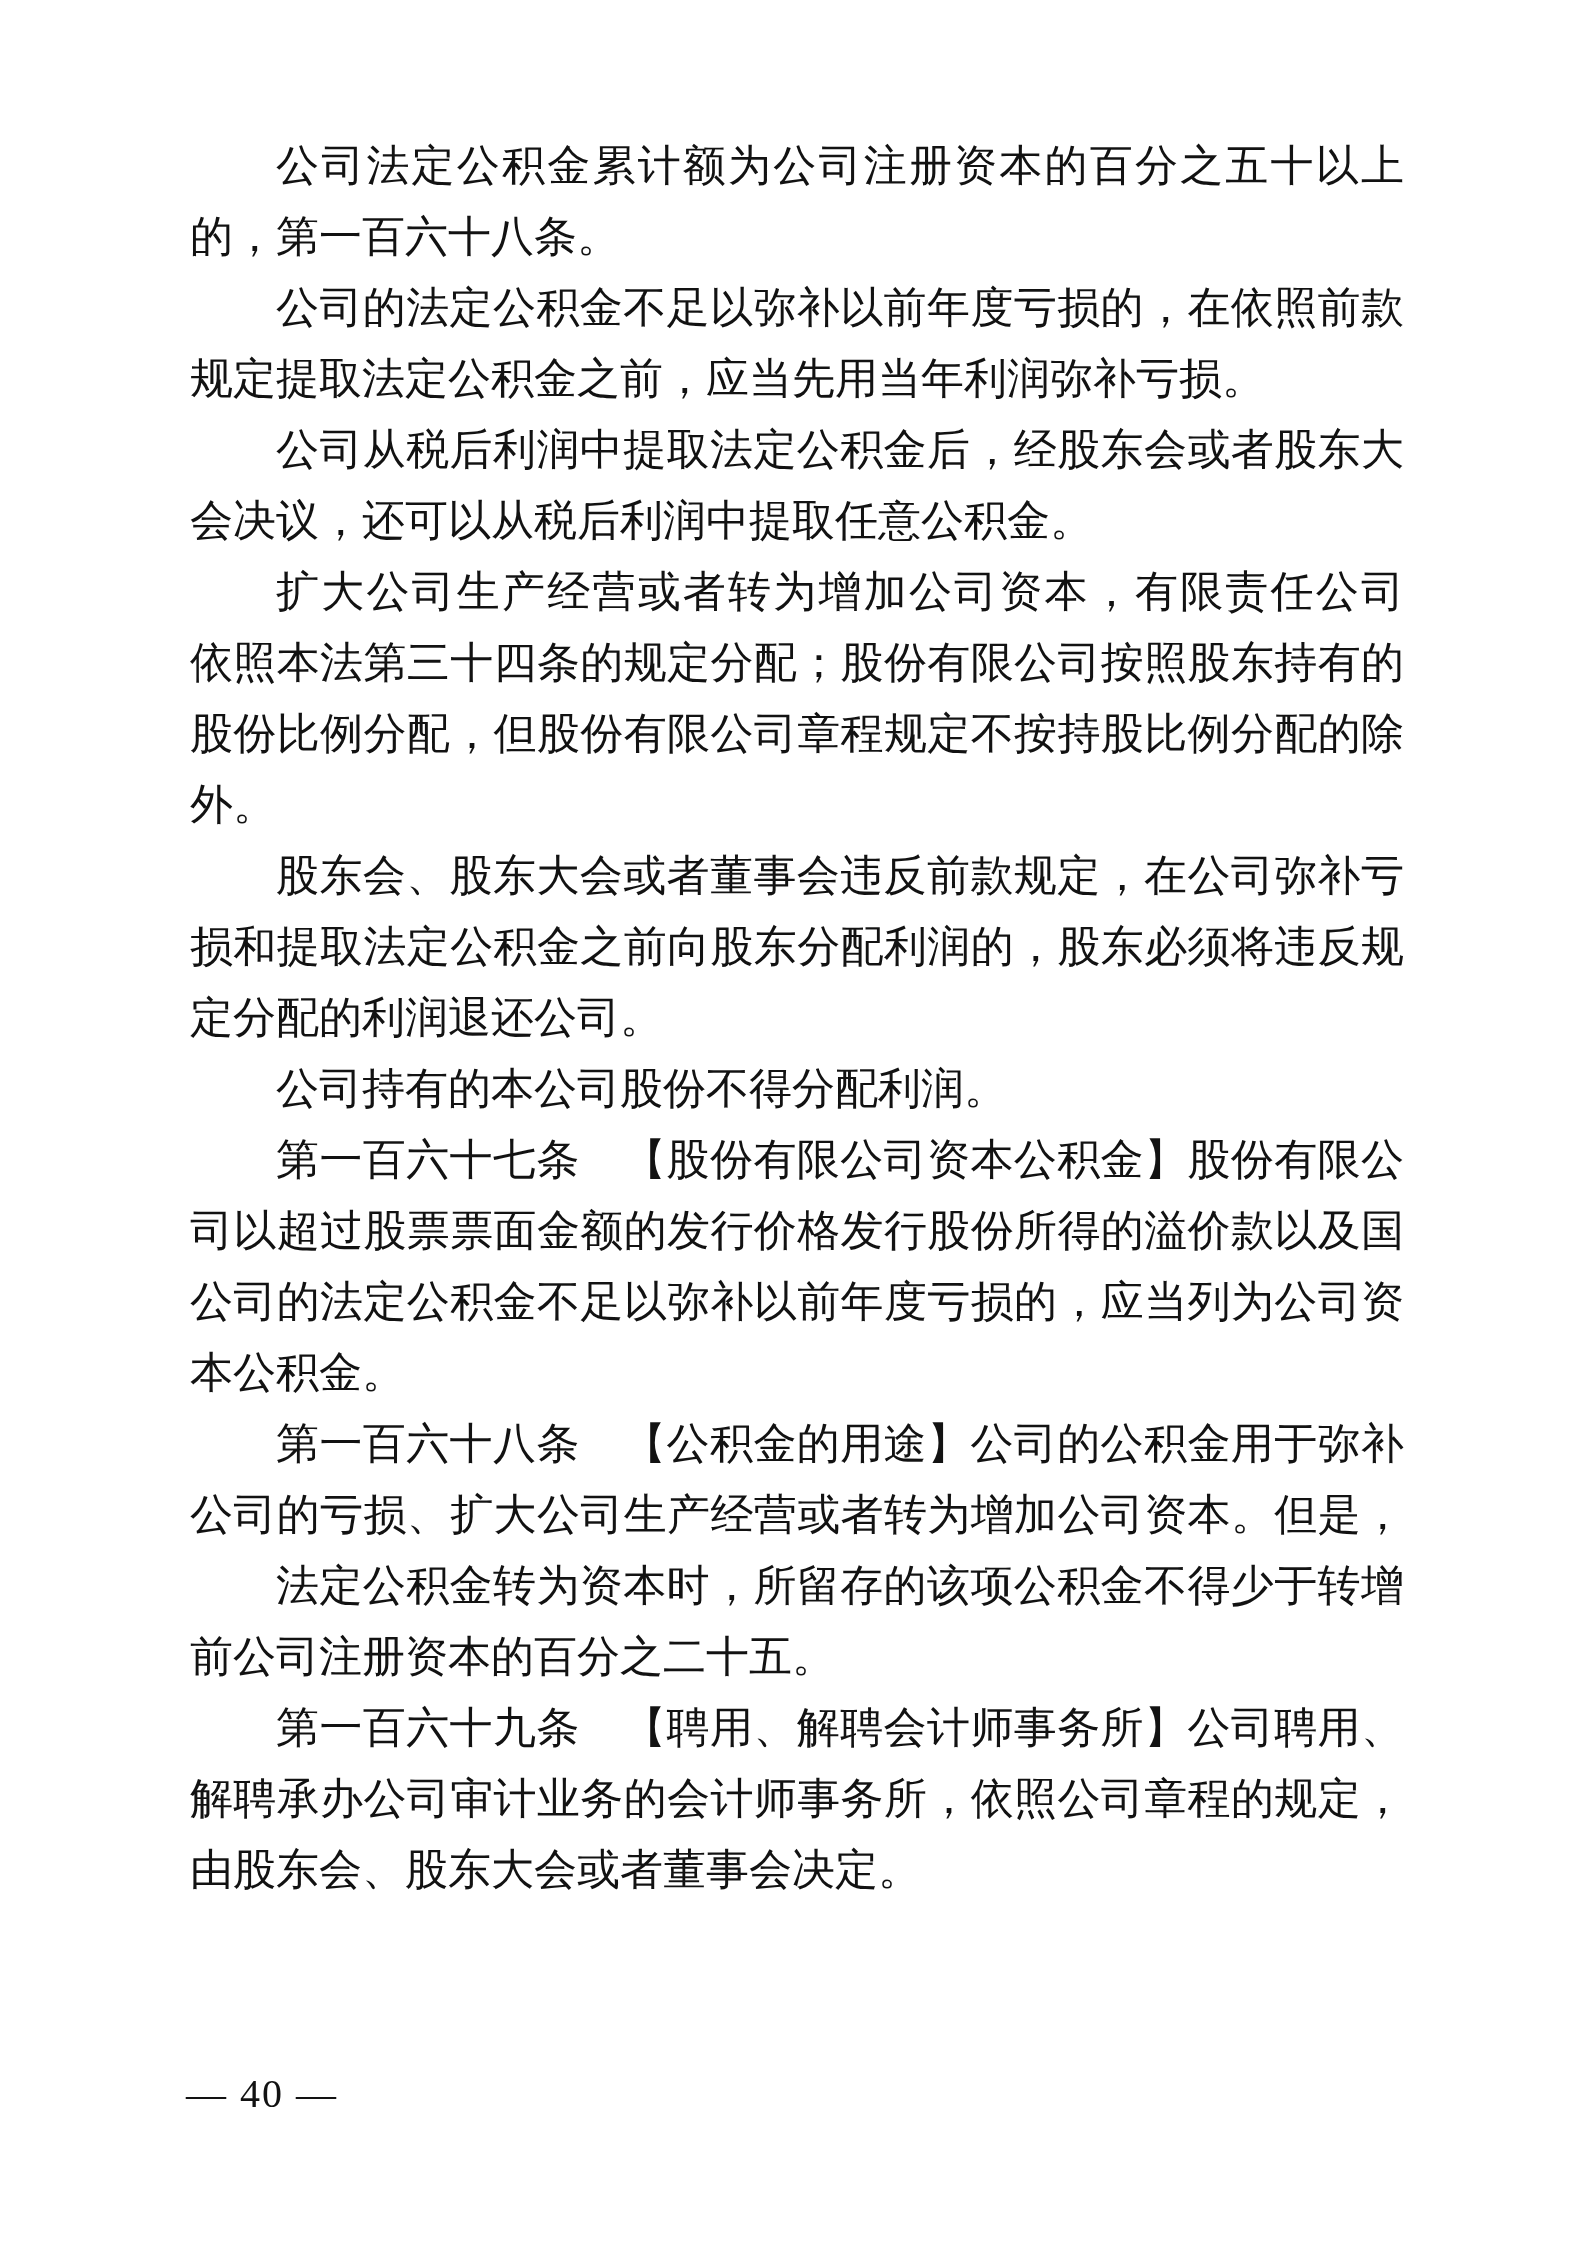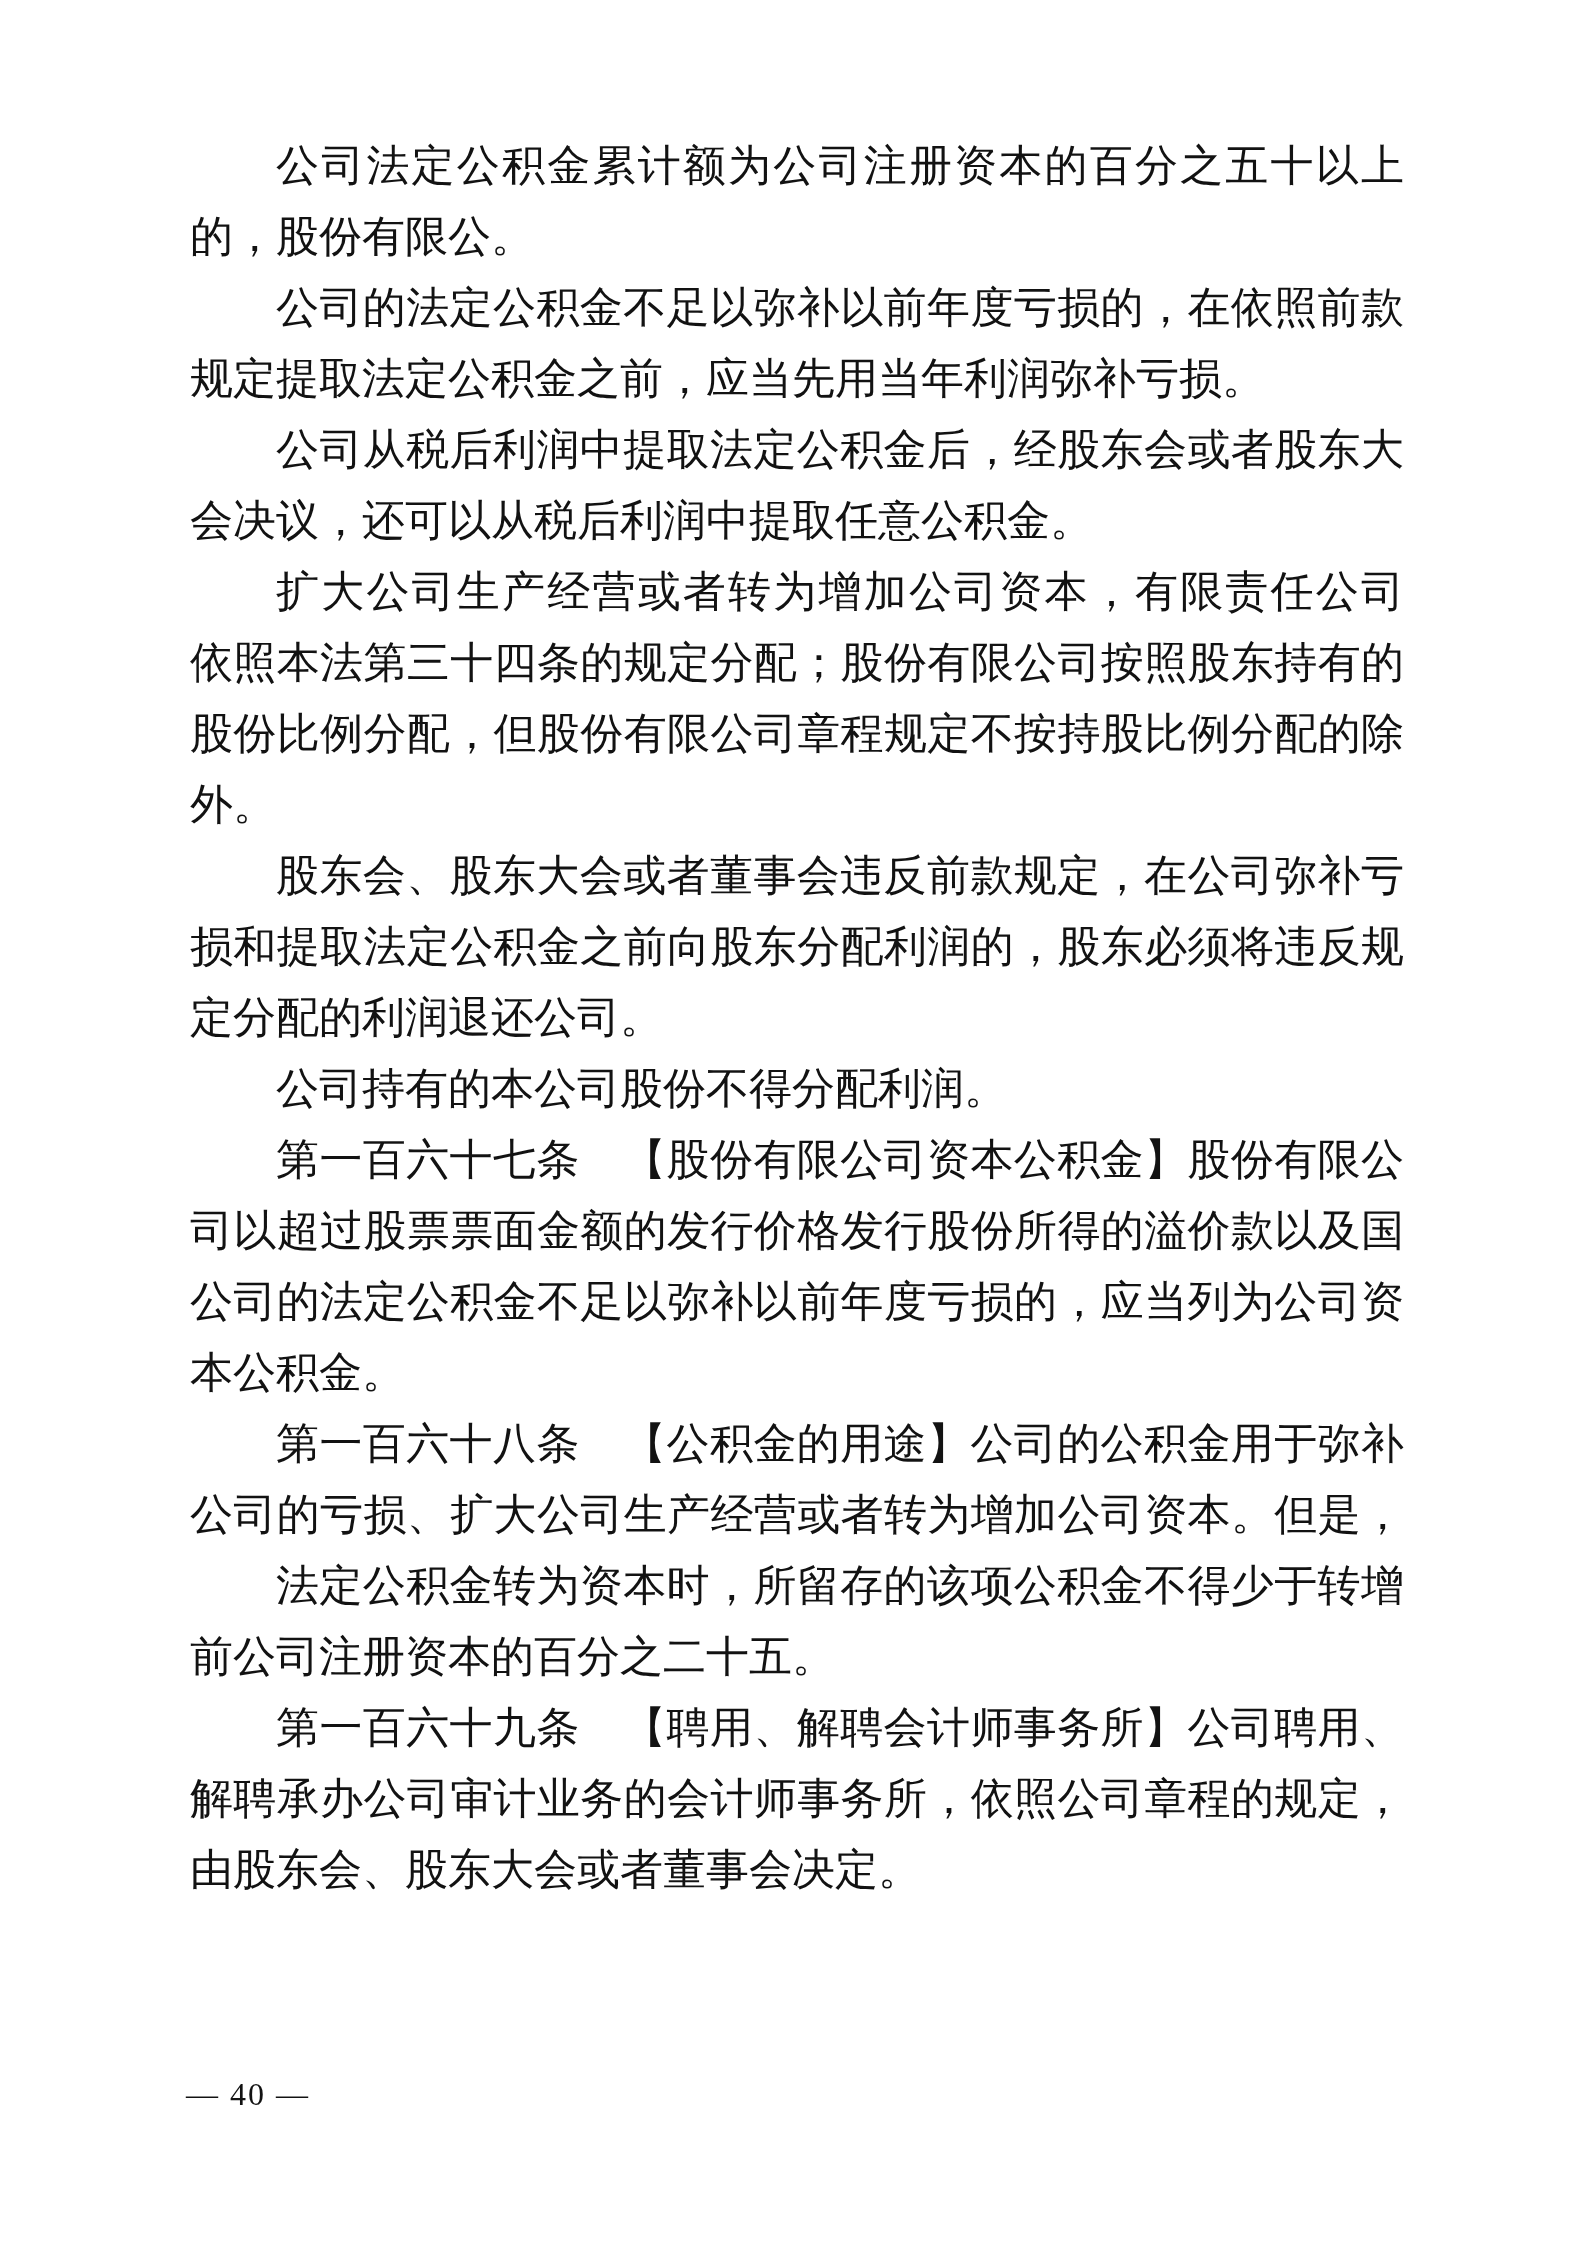--- a/index.html
+++ b/index.html
@@ -34,33 +34,33 @@
   .line.indent {
     text-indent: 86px;
   }
   .line.full {
     text-align-last: justify;
   }
   .footer {
     position: absolute;
     left: 186px;
     top: 2070px;
-    font-size: 32px;
+    font-size: 40px;
     line-height: 48px;
     letter-spacing: 2px;
     color: #121212;
   }
 </style>
 </head>
 <body>
 
 <div class="page">
   <div class="text-block">
       <div class="line indent full">公司法定公积金累计额为公司注册资本的百分之五十以上</div>
-      <div class="line">的，股份有限公。</div>
+      <div class="line">的，第一百六十八条。</div>
       <div class="line indent full">公司的法定公积金不足以弥补以前年度亏损的，在依照前款</div>
       <div class="line">规定提取法定公积金之前，应当先用当年利润弥补亏损。</div>
       <div class="line indent full">公司从税后利润中提取法定公积金后，经股东会或者股东大</div>
       <div class="line">会决议，还可以从税后利润中提取任意公积金。</div>
       <div class="line indent full">扩大公司生产经营或者转为增加公司资本，有限责任公司</div>
       <div class="line full">依照本法第三十四条的规定分配；股份有限公司按照股东持有的</div>
       <div class="line full">股份比例分配，但股份有限公司章程规定不按持股比例分配的除</div>
       <div class="line">外。</div>
       <div class="line indent full">股东会、股东大会或者董事会违反前款规定，在公司弥补亏</div>
       <div class="line full">损和提取法定公积金之前向股东分配利润的，股东必须将违反规</div>

